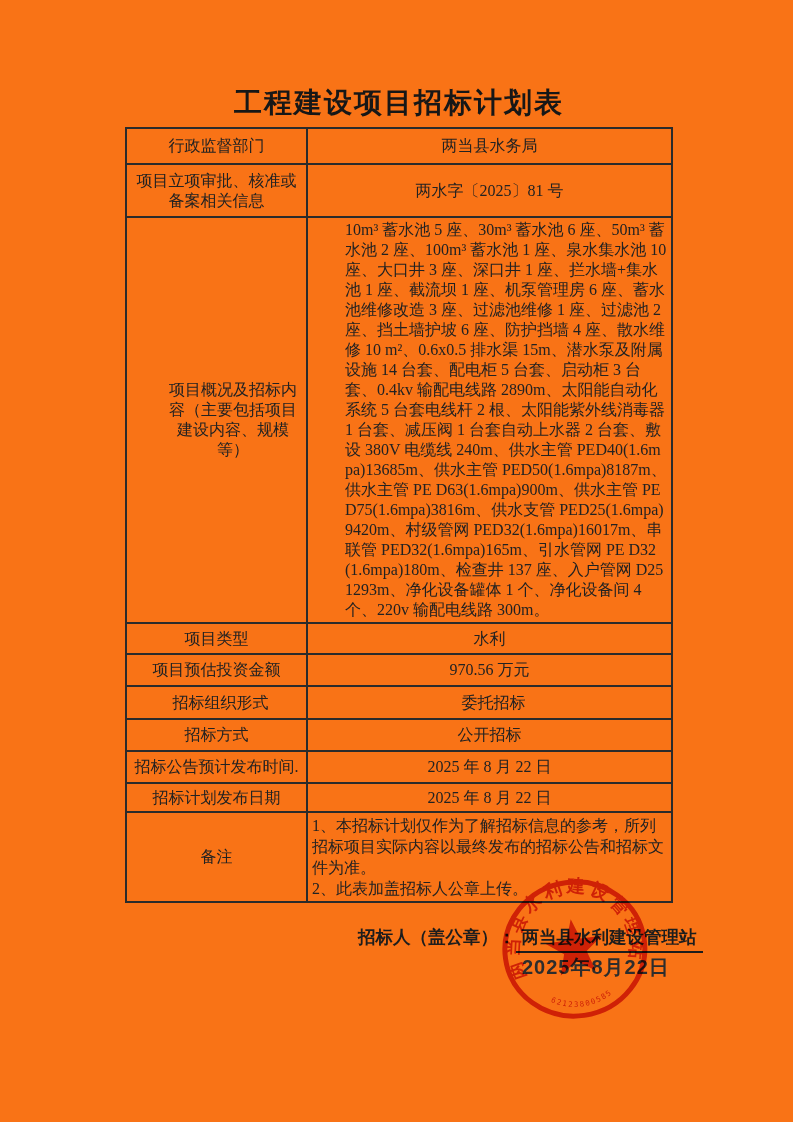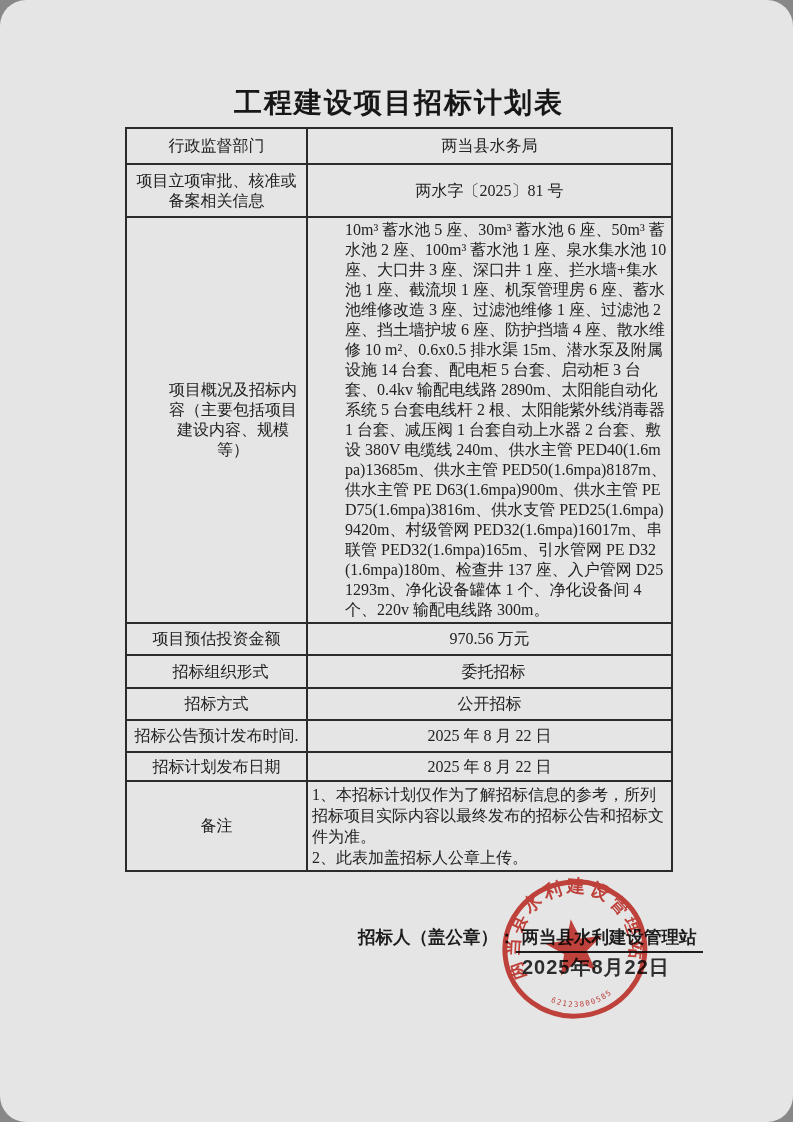--- a/index.html
+++ b/index.html
@@ -2,25 +2,24 @@
 <html><head>
 <meta charset="utf-8">
 <style>
   :root{ --ink:#222; --line:#2b2b2b; --seal-red:#d0342c; }
   html,body{margin:0;padding:0;}
   body{background:#888;}
   .page{
     position:relative;
     width:793px;height:1122px;
     margin:0 auto;
-    background:#e5e5e5;
+    background:#f97316;
     font-family:"Liberation Serif","DejaVu Serif",serif;
     color:var(--ink);
     overflow:hidden;
-    border-radius:26px;
   }
   .doc-title{
     position:absolute; left:125px; top:84px; width:548px;
     margin:0; text-align:center;
     font-size:28px; font-weight:bold; letter-spacing:2px;
     color:#171717;
   }
   table.plan{
     position:absolute; left:125px; top:127px;
     width:548px; border-collapse:collapse; table-layout:fixed;
@@ -89,20 +88,24 @@
         <td class="val">两当县水务局</td>
       </tr>
       <tr class="h51">
         <td class="lbl">项目立项审批、核准或备案相关信息</td>
         <td class="val">两水字〔2025〕81 号</td>
       </tr>
       <tr class="h340">
         <td class="lbl">项目概况及招标内容（主要包括项目建设内容、规模等）</td>
         <td class="val-long">10m³ 蓄水池 5 座、30m³ 蓄水池 6 座、50m³ 蓄水池 2 座、100m³ 蓄水池 1 座、泉水集水池 10 座、大口井 3 座、深口井 1 座、拦水墙+集水池 1 座、截流坝 1 座、机泵管理房 6 座、蓄水池维修改造 3 座、过滤池维修 1 座、过滤池 2 座、挡土墙护坡 6 座、防护挡墙 4 座、散水维修 10 m²、0.6x0.5 排水渠 15m、潜水泵及附属设施 14 台套、配电柜 5 台套、启动柜 3 台套、0.4kv 输配电线路 2890m、太阳能自动化系统 5 台套电线杆 2 根、太阳能紫外线消毒器 1 台套、减压阀 1 台套自动上水器 2 台套、敷设 380V 电缆线 240m、供水主管 PED40(1.6mpa)13685m、供水主管 PED50(1.6mpa)8187m、供水主管 PE D63(1.6mpa)900m、供水主管 PE D75(1.6mpa)3816m、供水支管 PED25(1.6mpa)9420m、村级管网 PED32(1.6mpa)16017m、串联管 PED32(1.6mpa)165m、引水管网 PE D32(1.6mpa)180m、检查井 137 座、入户管网 D25 1293m、净化设备罐体 1 个、净化设备间 4 个、220v 输配电线路 300m。</td>
       </tr>
+      <tr class="h29">
+        <td class="lbl">项目类型</td>
+        <td class="val">水利</td>
+      </tr>
       <tr class="h30">
         <td class="lbl">项目预估投资金额</td>
         <td class="val">970.56 万元</td>
       </tr>
       <tr class="h31">
         <td class="lbl">招标组织形式</td>
         <td class="val">委托招标</td>
       </tr>
       <tr class="h30">
         <td class="lbl">招标方式</td>

